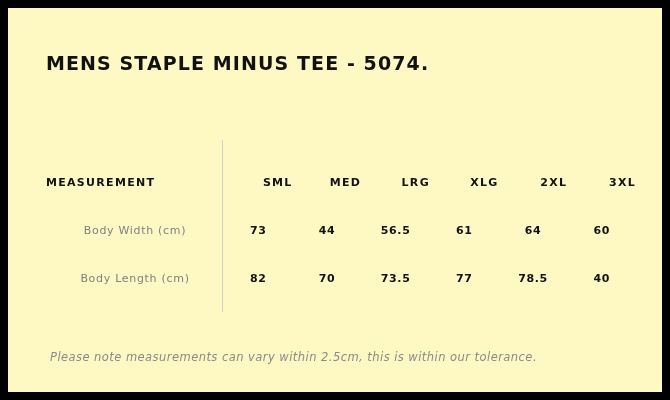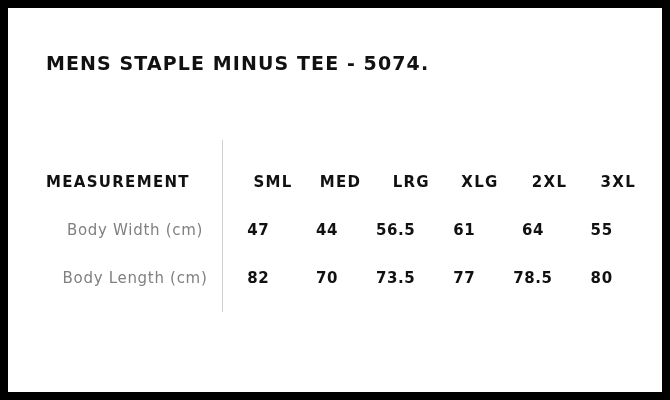--- a/index.html
+++ b/index.html
@@ -12,21 +12,21 @@
     height: 400px;
     font-family: "DejaVu Sans", sans-serif;
     overflow: hidden;
   }
   .page {
     position: absolute;
     left: 8px;
     top: 8px;
     width: 654px;
     height: 384px;
-    background: #ffffff;
+    background: #fef9c3;
     box-sizing: border-box;
   }
   .title {
     position: absolute;
     left: 38px;
     top: 44px;
     font-size: 19px;
     font-weight: bold;
     letter-spacing: 1.1px;
     color: #111111;
@@ -38,21 +38,21 @@
     top: 150px;
     width: 590px;
     border-collapse: collapse;
     table-layout: fixed;
   }
   table.size-table th,
   table.size-table td {
     padding: 0;
     height: 48px;
     vertical-align: middle;
-    font-size: 15px;
+    font-size: 11px;
   }
   th.col-measure {
     width: 178px;
     text-align: left;
     font-weight: bold;
     letter-spacing: 1.3px;
     color: #111111;
     font-size: 11.5px;
     padding-left: 4px;
   }
@@ -113,33 +113,34 @@
         <th class="col-size">MED</th>
         <th class="col-size">LRG</th>
         <th class="col-size">XLG</th>
         <th class="col-size">2XL</th>
         <th class="col-size">3XL</th>
       </tr>
     </thead>
     <tbody>
       <tr>
         <td class="row-label">Body Width (cm)</td>
-        <td class="row-value">47</td>
+        <td class="row-value">73</td>
         <td class="row-value">44</td>
         <td class="row-value">56.5</td>
         <td class="row-value">61</td>
         <td class="row-value">64</td>
-        <td class="row-value">55</td>
+        <td class="row-value">60</td>
       </tr>
       <tr>
         <td class="row-label">Body Length (cm)</td>
         <td class="row-value">82</td>
         <td class="row-value">70</td>
         <td class="row-value">73.5</td>
         <td class="row-value">77</td>
         <td class="row-value">78.5</td>
-        <td class="row-value">80</td>
+        <td class="row-value">40</td>
       </tr>
     </tbody>
   </table>
 
+  <div class="note">Please note measurements can vary within 2.5cm, this is within our tolerance.</div>
 
 </div>
 
 </body></html>

